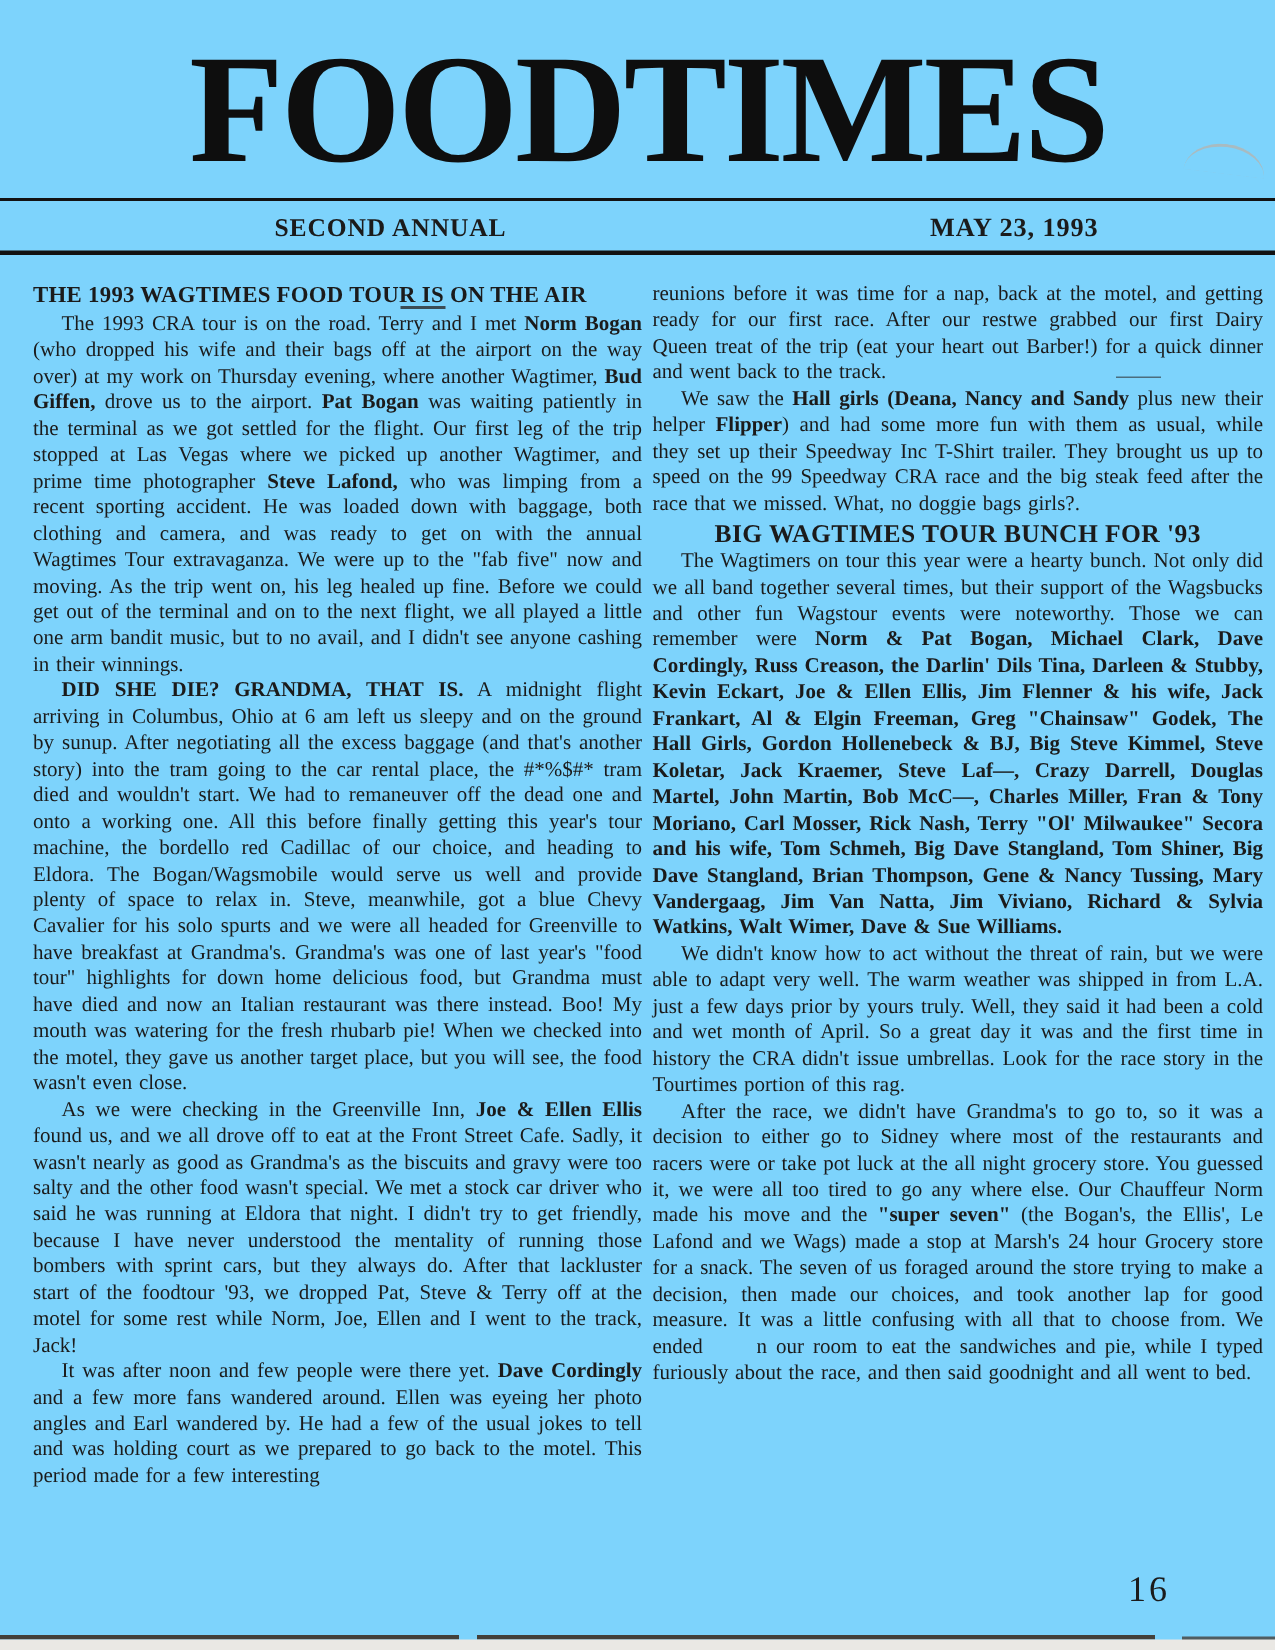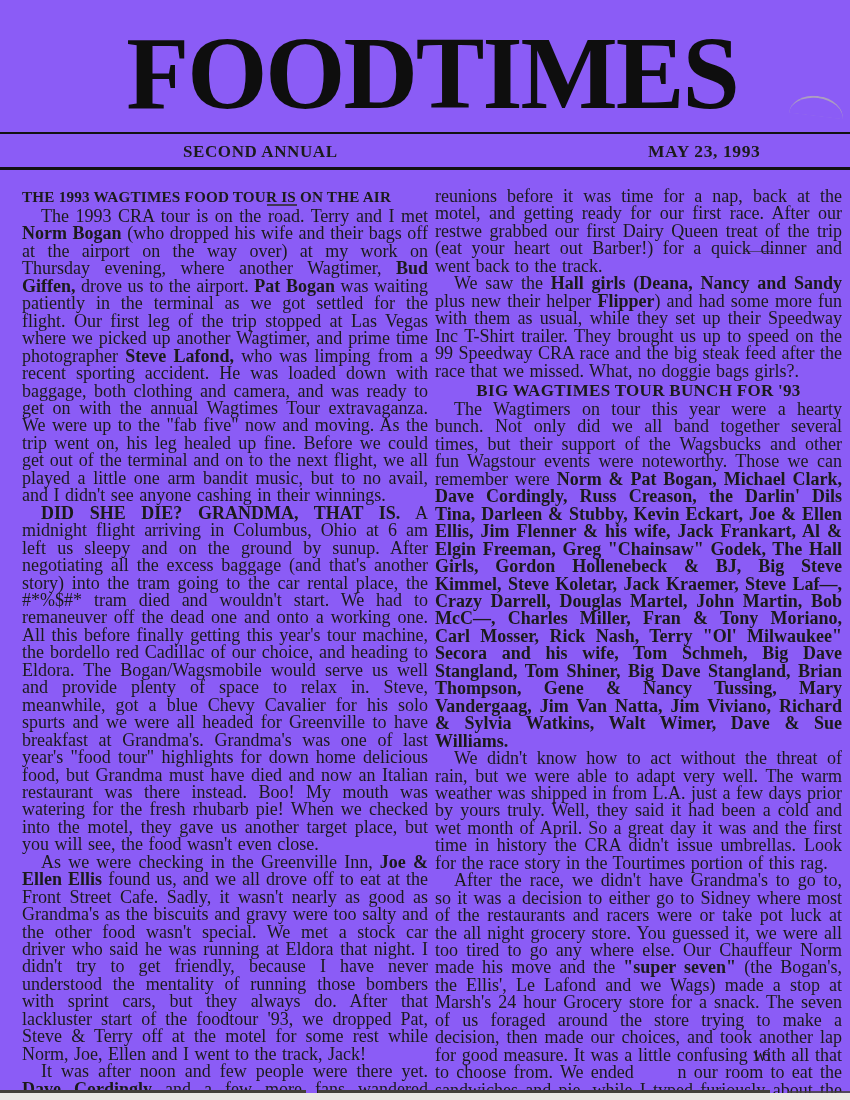--- a/index.html
+++ b/index.html
@@ -1,50 +1,50 @@
 <!DOCTYPE html>
 <html><head>
 <meta charset="utf-8">
 <style>
   html,body { margin:0; padding:0; background:#d9d9d6; }
   .page {
     position:relative; width:850px; height:1100px; margin:0 auto;
-    background:#8b5cf6; color:#1b1b1b;
+    background:#7dd3fc; color:#1b1b1b;
     font-family:"Liberation Serif", serif;
     overflow:hidden;
   }
   .masthead {
     position:absolute; top:22px; left:0; width:100%; margin:0;
     text-align:center; text-indent:14px;
     font-size:103px; font-weight:bold; letter-spacing:-2px; line-height:1;
     color:#0e0e0e;
   }
   .rule { position:absolute; left:0; width:850px; background:#121212; }
   .rule-thin  { top:132px; height:2px; }
   .rule-thick { top:167px; height:3px; }
   .issue-line { position:absolute; top:142px; left:0; width:100%; height:24px; font-weight:bold; }
   .edition { position:absolute; left:183px; top:0; font-size:17px; letter-spacing:0.6px; }
-  .date    { position:absolute; left:648px; top:-1px; font-size:17.5px; letter-spacing:0.6px; }
+  .date    { position:absolute; left:620px; top:-1px; font-size:17.5px; letter-spacing:0.6px; }
   .columns { position:absolute; top:188px; left:22px; width:820px; display:flex; gap:7px; }
   .col-left  { width:406px; }
   .col-right { width:407px; }
   .para {
     margin:0; text-align:justify;
-    font-size:18px; line-height:17.45px; word-spacing:1px;
+    font-size:14px; line-height:17.45px; word-spacing:1px;
   }
   .indent { text-indent:19px; }
   .article-heading {
     margin:0 0 3px 0; font-size:15.2px; font-weight:bold;
     letter-spacing:0.2px; line-height:17px; white-space:nowrap;
   }
   .section-heading {
     margin:2px 0 1px 0; text-align:center;
     font-size:17px; font-weight:bold; letter-spacing:0.3px; line-height:18px;
   }
-  .page-number { position:absolute; left:752px; top:1047px; font-size:16px; letter-spacing:2px; }
+  .page-number { position:absolute; left:752px; top:1047px; font-size:24px; letter-spacing:2px; }
   
   .underline-artifact { position:absolute; background:#2a2a2a; opacity:.8; }
   .ua-heading { left:267px; top:204px; width:30px; height:1.5px; }
   .ua-plus    { left:744px; top:251px; width:30px; height:1.2px; opacity:.6; }
   .curve-artifact {
     position:absolute; left:790px; top:96px; width:54px; height:18px;
     border-top:2px solid #b7b4ae; border-radius:50% / 100% 100% 0 0;
     transform:rotate(7deg); opacity:.75;
   }
   .strip { position:absolute; background:#43403a; height:3px; }

